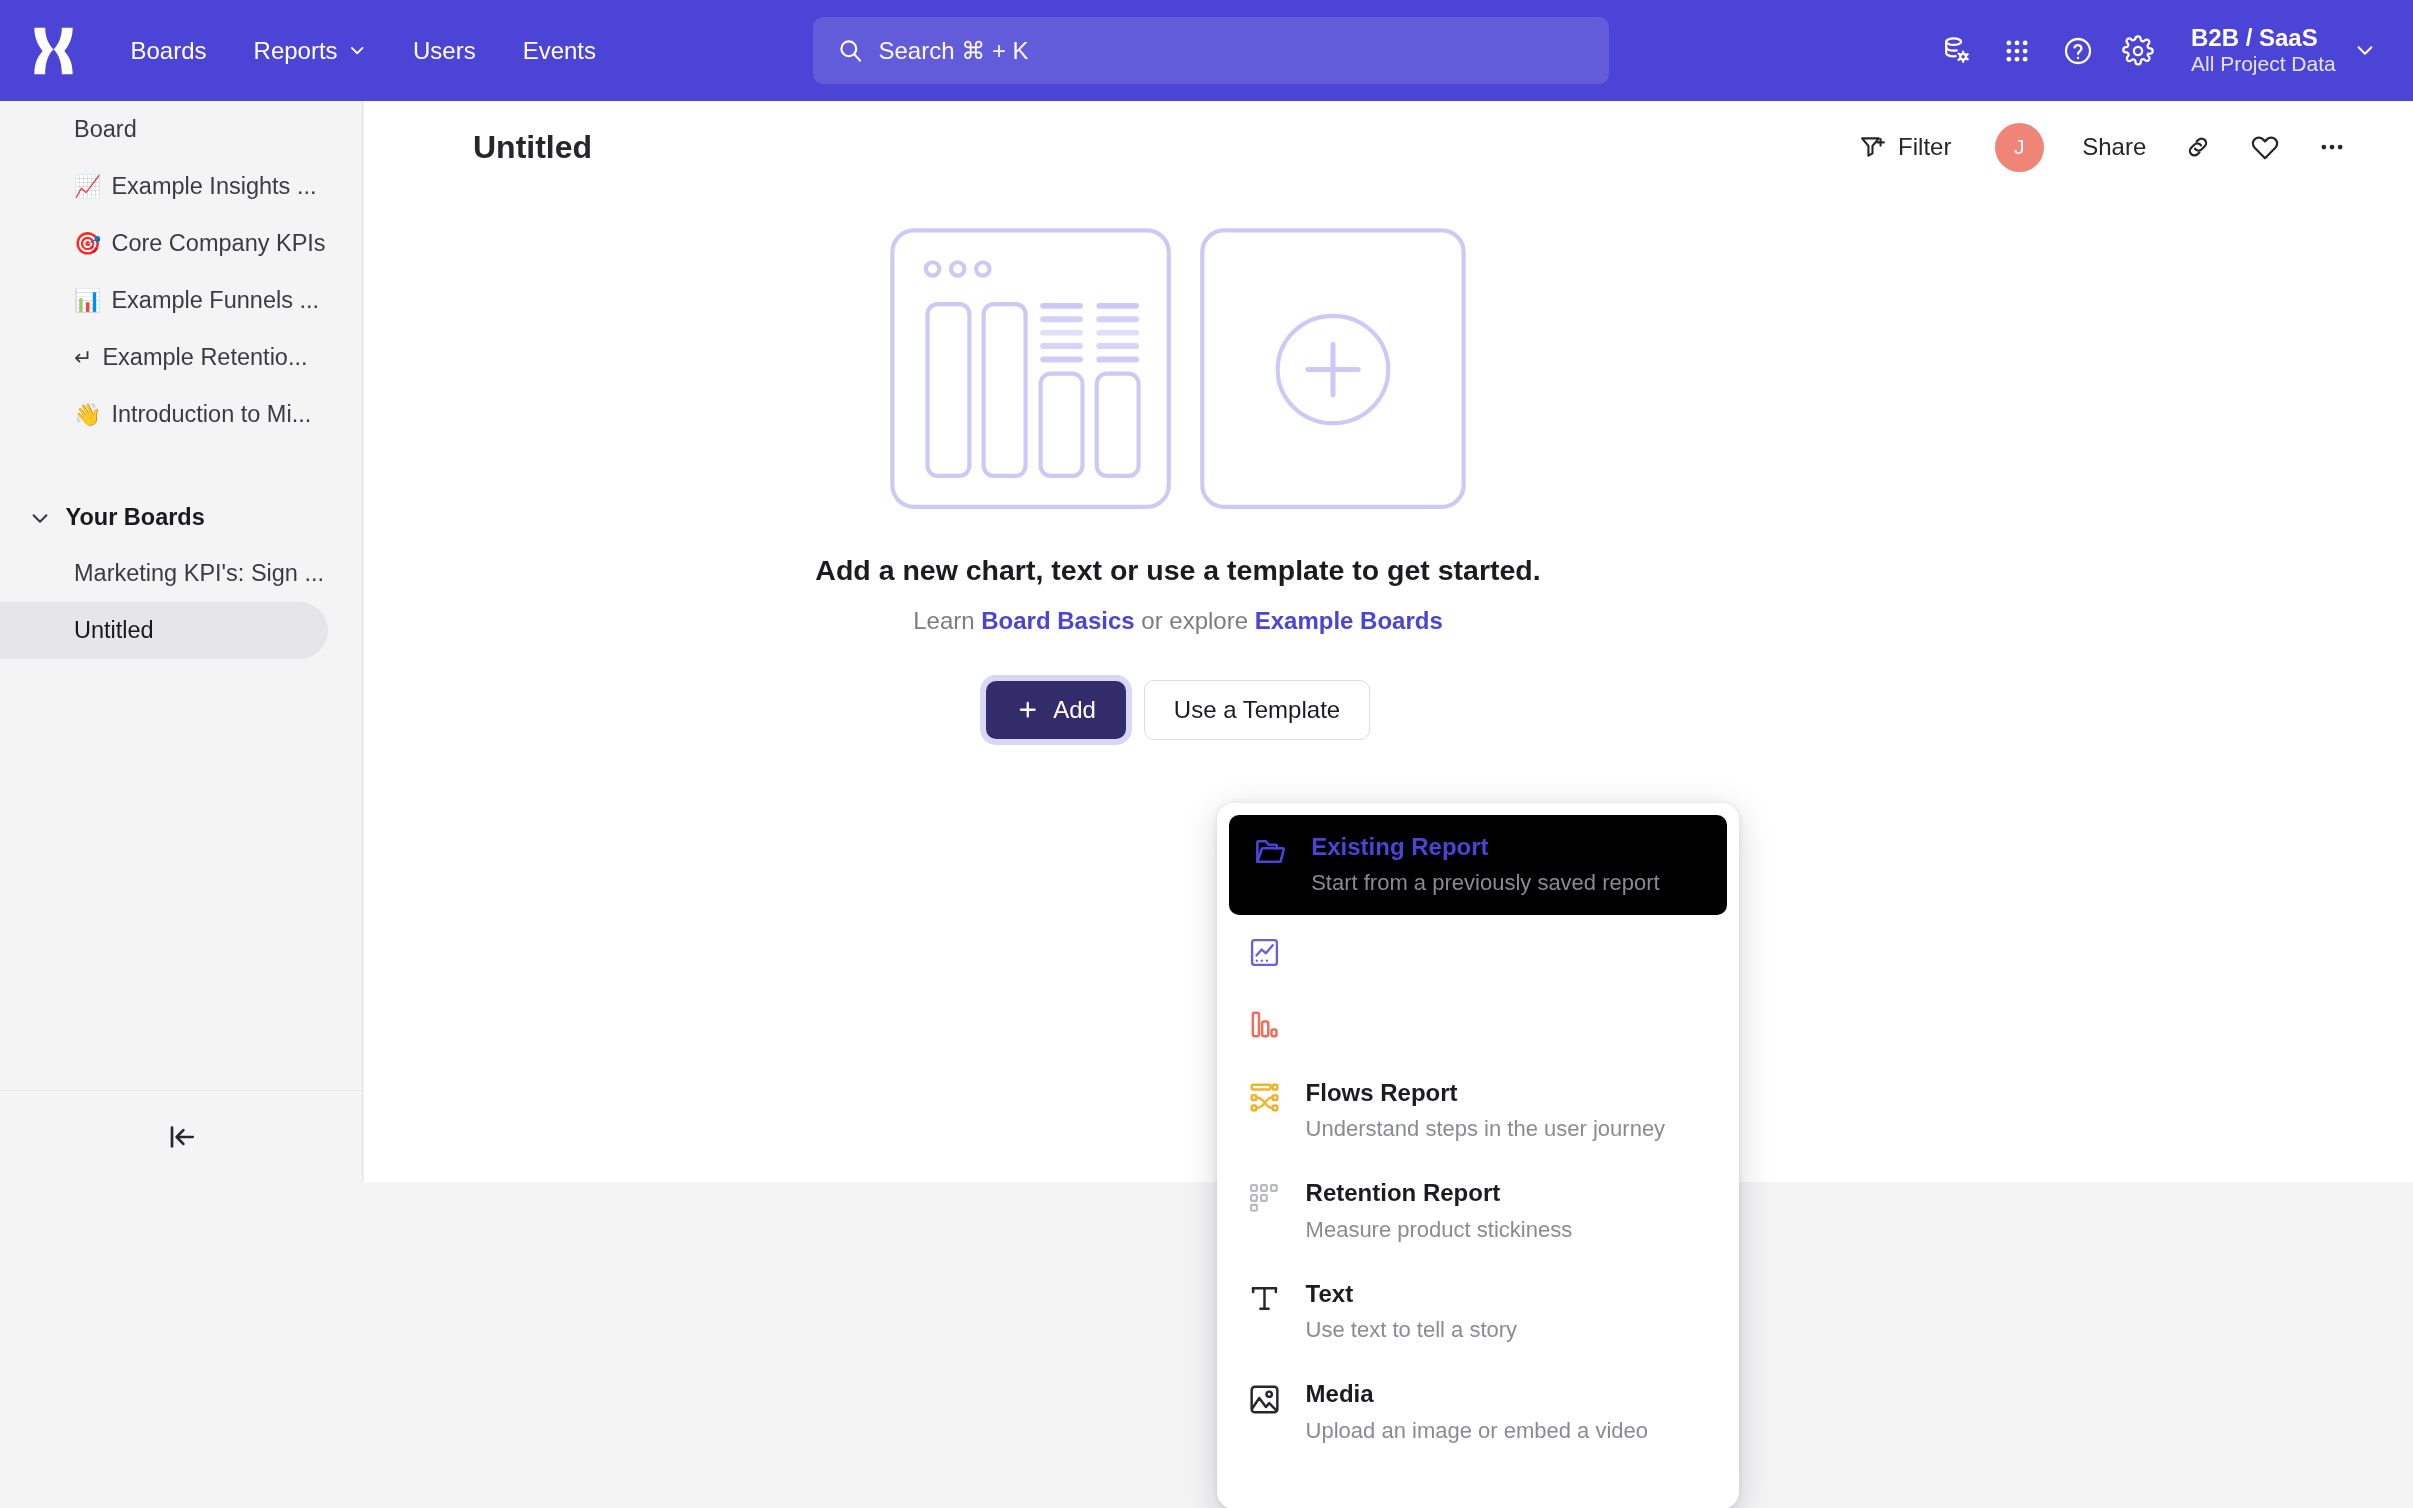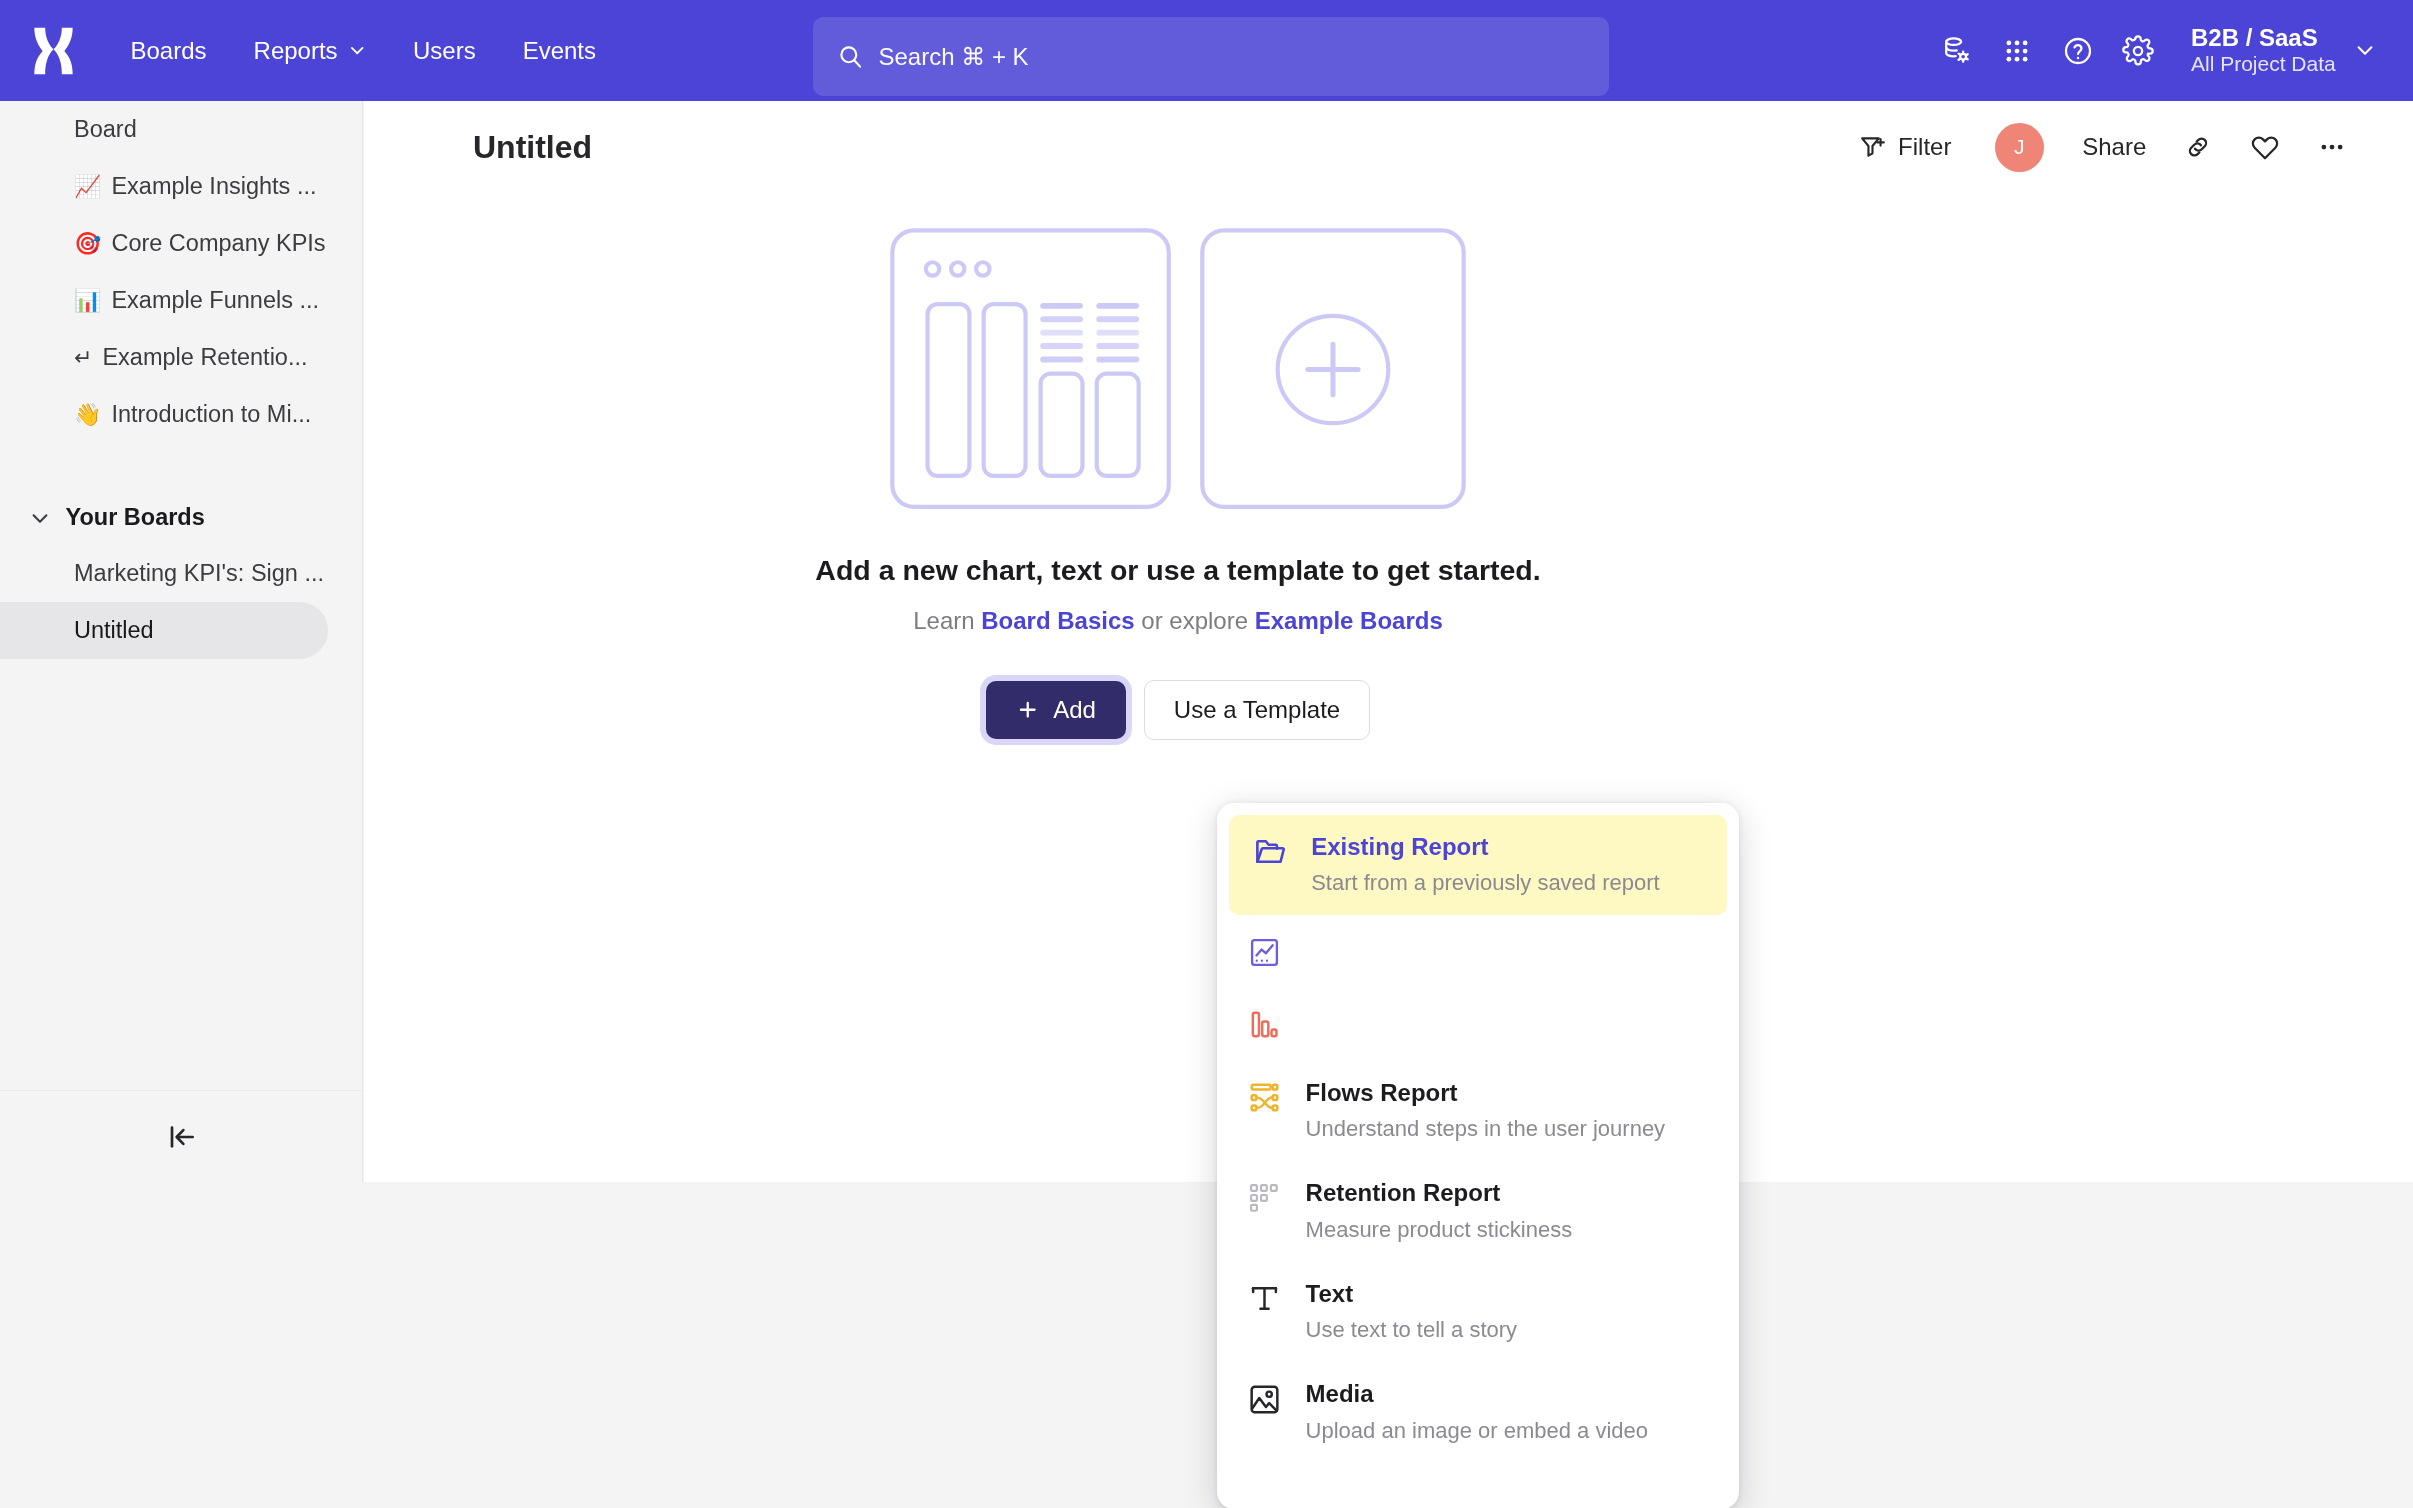--- a/index.html
+++ b/index.html
@@ -20,21 +20,21 @@
   #logo-wrap { width: 107px; display: flex; align-items: center; justify-content: center; }
   .nav-links { display: flex; align-items: center; gap: 0px; }
   .nav-link {
     color: #ffffff; font-size: 24px; font-weight: 400;
     padding: 10px 23.5px; border-radius: 6.7px; cursor: pointer;
     display: flex; align-items: center; gap: 10px; white-space: nowrap;
   }
 
   #searchbar {
     position: absolute; left: 813px; top: 17px;
-    width: 796px; height: 79px;
+    width: 796px; height: 67px;
     background: rgba(255,255,255,0.13);
     border-radius: 10px;
     display: flex; align-items: center; gap: 15px;
     padding: 0 23.5px; cursor: pointer;
   }
   #search-text { color: #ffffff; font-size: 24px; opacity: 0.97; white-space: nowrap; }
 
   #nav-right {
     position: absolute; right: 28.5px; top: 0; height: 101px;
     display: flex; align-items: center; gap: 8.4px;
@@ -143,21 +143,21 @@
     border-radius: 17px;
     box-shadow: 0 8.4px 34px rgba(20,20,30,0.17), 0 1.7px 6.7px rgba(20,20,30,0.10);
     padding: 11.7px 11.7px 0 11.7px;
     overflow: hidden;
   }
   .dd-item {
     display: flex; align-items: flex-start; gap: 23.5px;
     padding: 17px 18.4px 18.4px 18.4px;
     border-radius: 10px; cursor: pointer;
   }
-  .dd-item.sel { background: #fef9c3; padding-left: 24px; }
+  .dd-item.sel { background: #000000; padding-left: 24px; }
   .dd-icon { width: 35px; height: 35px; flex: 0 0 35px; margin-top: 2.5px; }
   .dd-title { font-size: 24px; font-weight: 700; color: #1c1c20; line-height: 1.25; }
   .dd-item.sel .dd-title { color: #4b44d6; }
   .dd-desc { font-size: 22px; color: #8a8a92; margin-top: 7.5px; line-height: 1.25; }
 </style>
 </head>
 <body>
 
 <div id="topnav">
 

